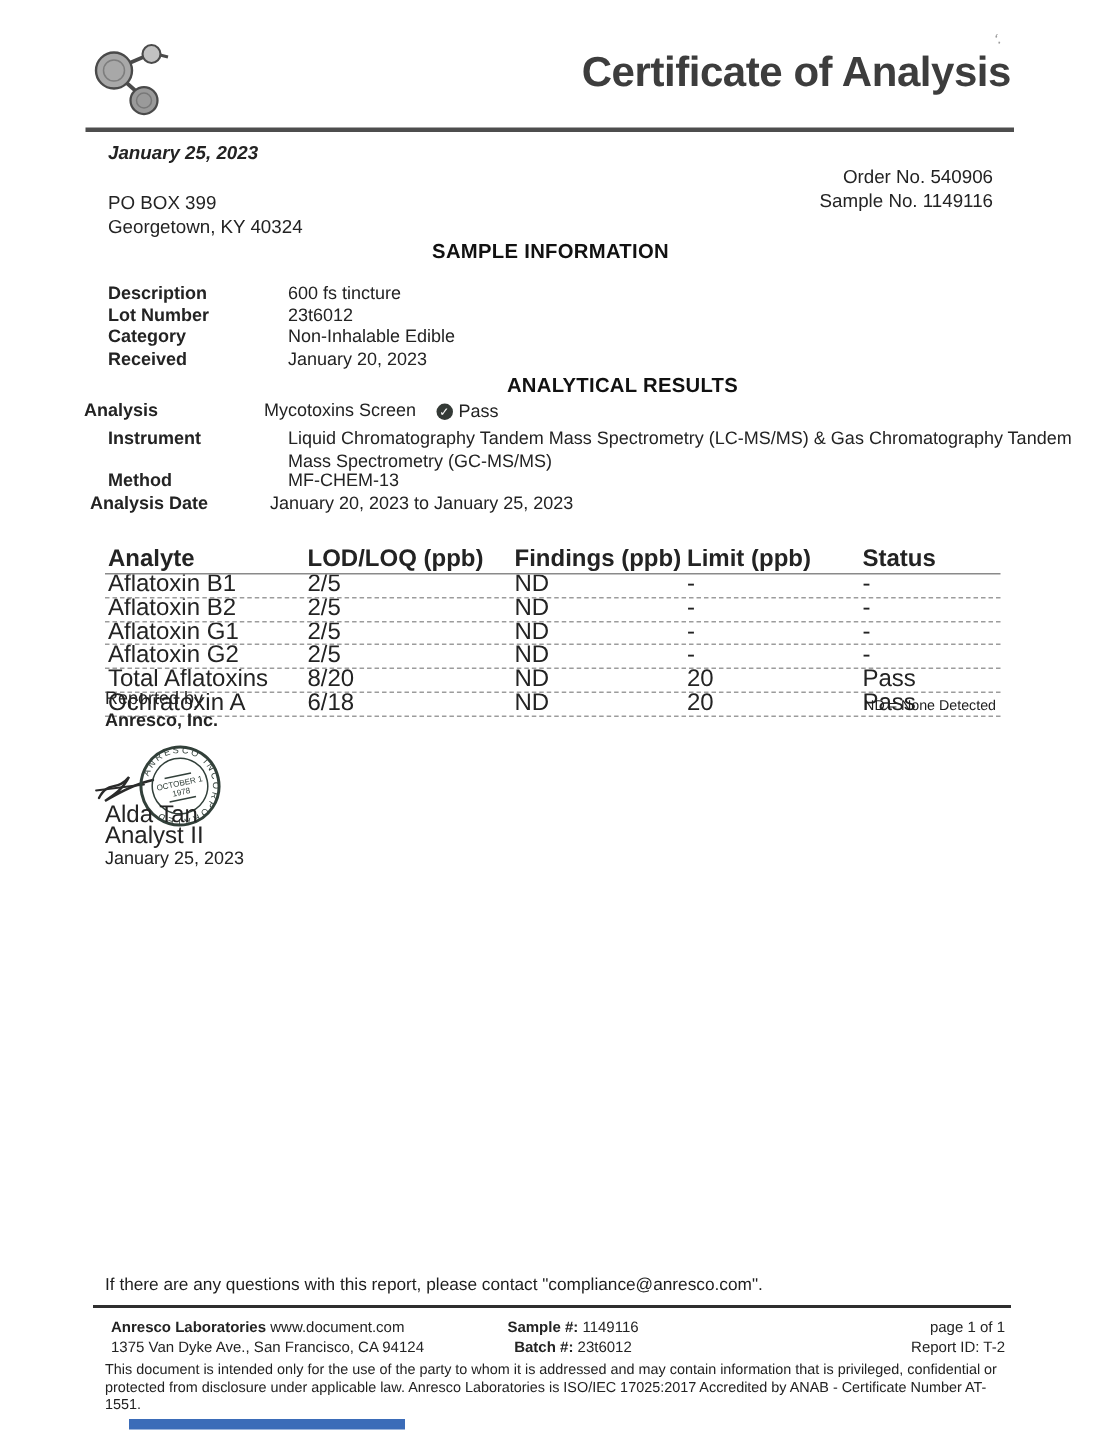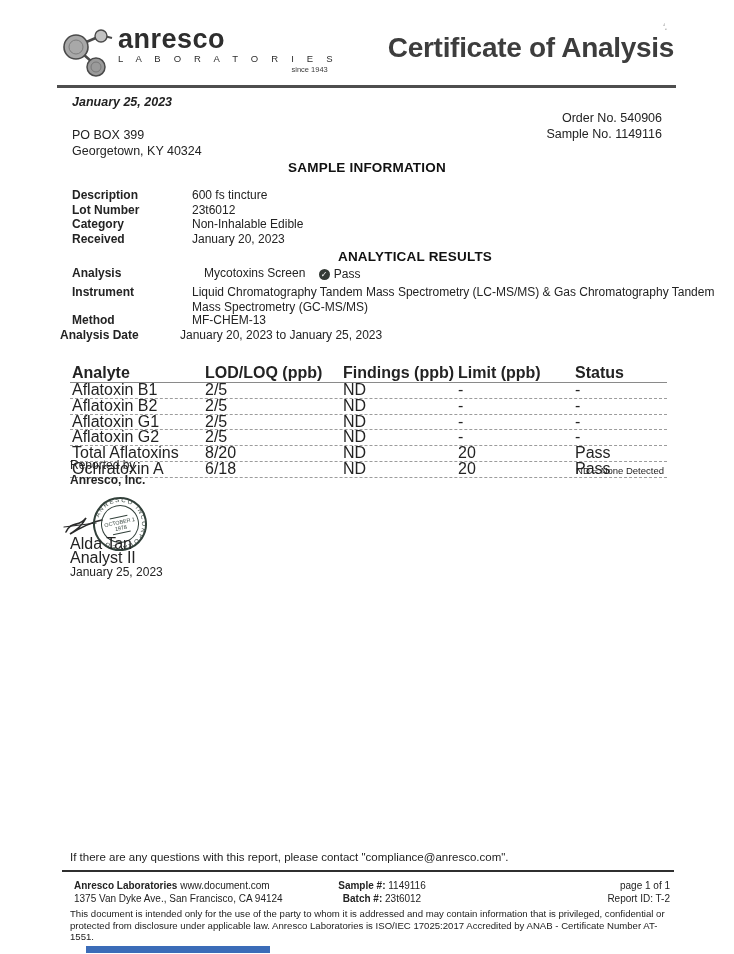--- a/index.html
+++ b/index.html
@@ -25,21 +25,21 @@
   
   .sec-heading{width:100%;text-align:center;font-size:13.5px;font-weight:700;letter-spacing:.2px;color:#111;}
   .h-sample{top:160px;left:0;}
   .h-analytical{top:249px;left:0;padding-left:48px;}
   
   .fields{font-size:12px;line-height:14.6px;}
   .field-row{display:flex;}
   .flabel{width:120px;font-weight:700;flex:0 0 120px;}
   .fvalue{flex:1;}
   .f-sample{top:188px;left:72px;width:560px;}
-  .r-analysis{top:266px;left:72px;width:600px;gap:12px;}
+  .r-analysis{top:266px;left:56px;width:600px;}
   .r-instrument{top:285px;left:72px;width:655px;}
   .r-instrument .fvalue{max-width:535px;}
   .r-method{top:313px;left:72px;width:560px;}
   .r-adate{top:328px;left:60px;width:560px;}
   .pass-badge{display:inline-flex;align-items:center;margin-left:10px;}
   .pass-icon{display:inline-block;width:11px;height:11px;border-radius:50%;background:#343a36;color:#fff;
     font-size:8px;line-height:11px;text-align:center;margin-right:4px;}
   
   .rtable{top:366px;left:70px;width:597px;font-size:16px;}
   .t-head{display:flex;font-weight:700;height:16px;border-bottom:1px solid #8a8a8a;}
@@ -74,25 +74,20 @@
       <svg width="52" height="54" viewBox="0 0 52 54">
         <line x1="22" y1="17" x2="36" y2="11" stroke="#4a4a4a" stroke-width="2.5"></line>
         <line x1="21" y1="28" x2="30" y2="36" stroke="#4a4a4a" stroke-width="2.5"></line>
         <line x1="42" y1="10" x2="50" y2="12" stroke="#4a4a4a" stroke-width="2"></line>
         <circle cx="14" cy="21" r="12" fill="#a8a8a8" stroke="#4a4a4a" stroke-width="1.6"></circle>
         <circle cx="14" cy="21" r="7" fill="none" stroke="#7d7d7d" stroke-width="1"></circle>
         <circle cx="39" cy="10" r="6" fill="#c2c2c2" stroke="#4a4a4a" stroke-width="1.4"></circle>
         <circle cx="34" cy="41" r="9" fill="#9a9a9a" stroke="#4a4a4a" stroke-width="1.5"></circle>
         <circle cx="34" cy="41" r="5" fill="none" stroke="#787878" stroke-width="1"></circle>
       </svg>
-    </span>
-    <span class="logo-text">
-      <div class="logo-name">anresco</div>
-      <div class="logo-sub">L A B O R A T O R I E S</div>
-      <div class="logo-since">since 1943</div>
     </span>
   </div>
   <div class="abs doc-title">Certificate of Analysis</div>
   <div class="abs scan-mark">ʻ·</div>
   <div class="abs header-rule"></div>
 
   <div class="abs date-line">January 25, 2023</div>
   <div class="abs order-block">
     <div>Order No. 540906</div>
     <div>Sample No. 1149116</div>

